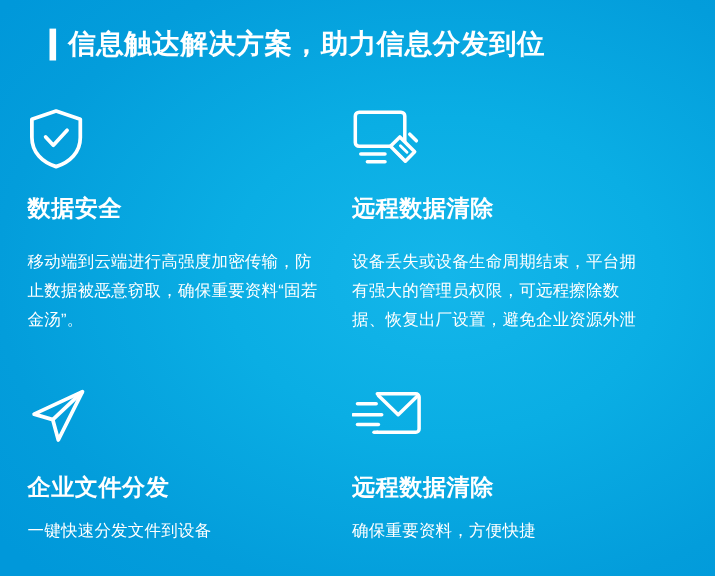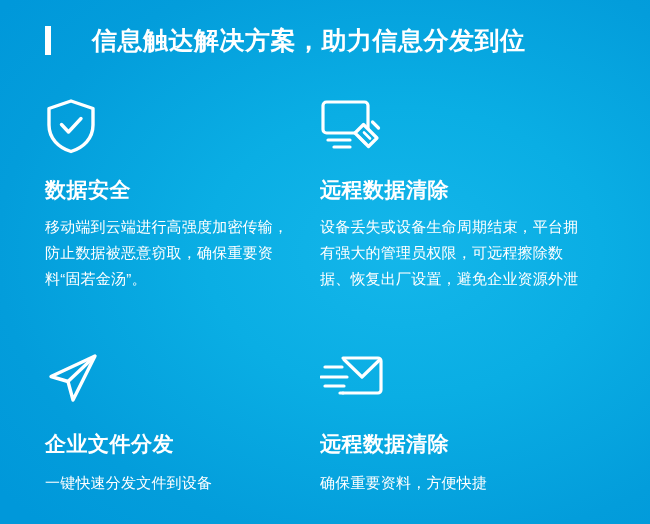--- a/index.html
+++ b/index.html
@@ -25,21 +25,20 @@
   }
 
   
   .heading {
     position: absolute;
     left: 45px;
     top: 22px;
     display: flex;
     align-items: center;
     height: 36px;
-    gap: 30px;
   }
   .heading-bar {
     width: 6px;
     height: 29px;
     background: #ffffff;
     margin-right: 11px;
     flex: 0 0 auto;
   }
   .heading-text {
     color: #ffffff;
@@ -56,21 +55,21 @@
     left: 0;
     top: 98px;
     width: 650px;
     display: grid;
     grid-template-columns: 320px 320px;
     grid-template-rows: 252px auto;
     column-gap: 0px;
   }
   .feature {
     position: relative;
-    padding-left: 45px;
+    padding-left: 25px;
     padding-right: 22px;
     box-sizing: border-box;
   }
   .feature-col-2 { padding-left: 365px; }
   .features > .feature:nth-child(2),
   .features > .feature:nth-child(4) {
     padding-left: 0;
   }
   .feature-inner { width: 100%; }
 
@@ -86,21 +85,21 @@
     font-size: 21px;
     font-weight: bold;
     line-height: 24px;
     letter-spacing: 0.5px;
     margin-top: 18px;
   }
   .feature-desc {
     color: #ffffff;
     font-size: 15px;
     line-height: 26px;
-    margin-top: 12px;
+    margin-top: 24px;
     max-width: 268px;
     letter-spacing: 0.2px;
   }
 
   
   .row2 .feature-title { margin-top: 20px; }
   .row2 .feature-desc { margin-top: 14px; }
 </style>
 </head>
 <body>

